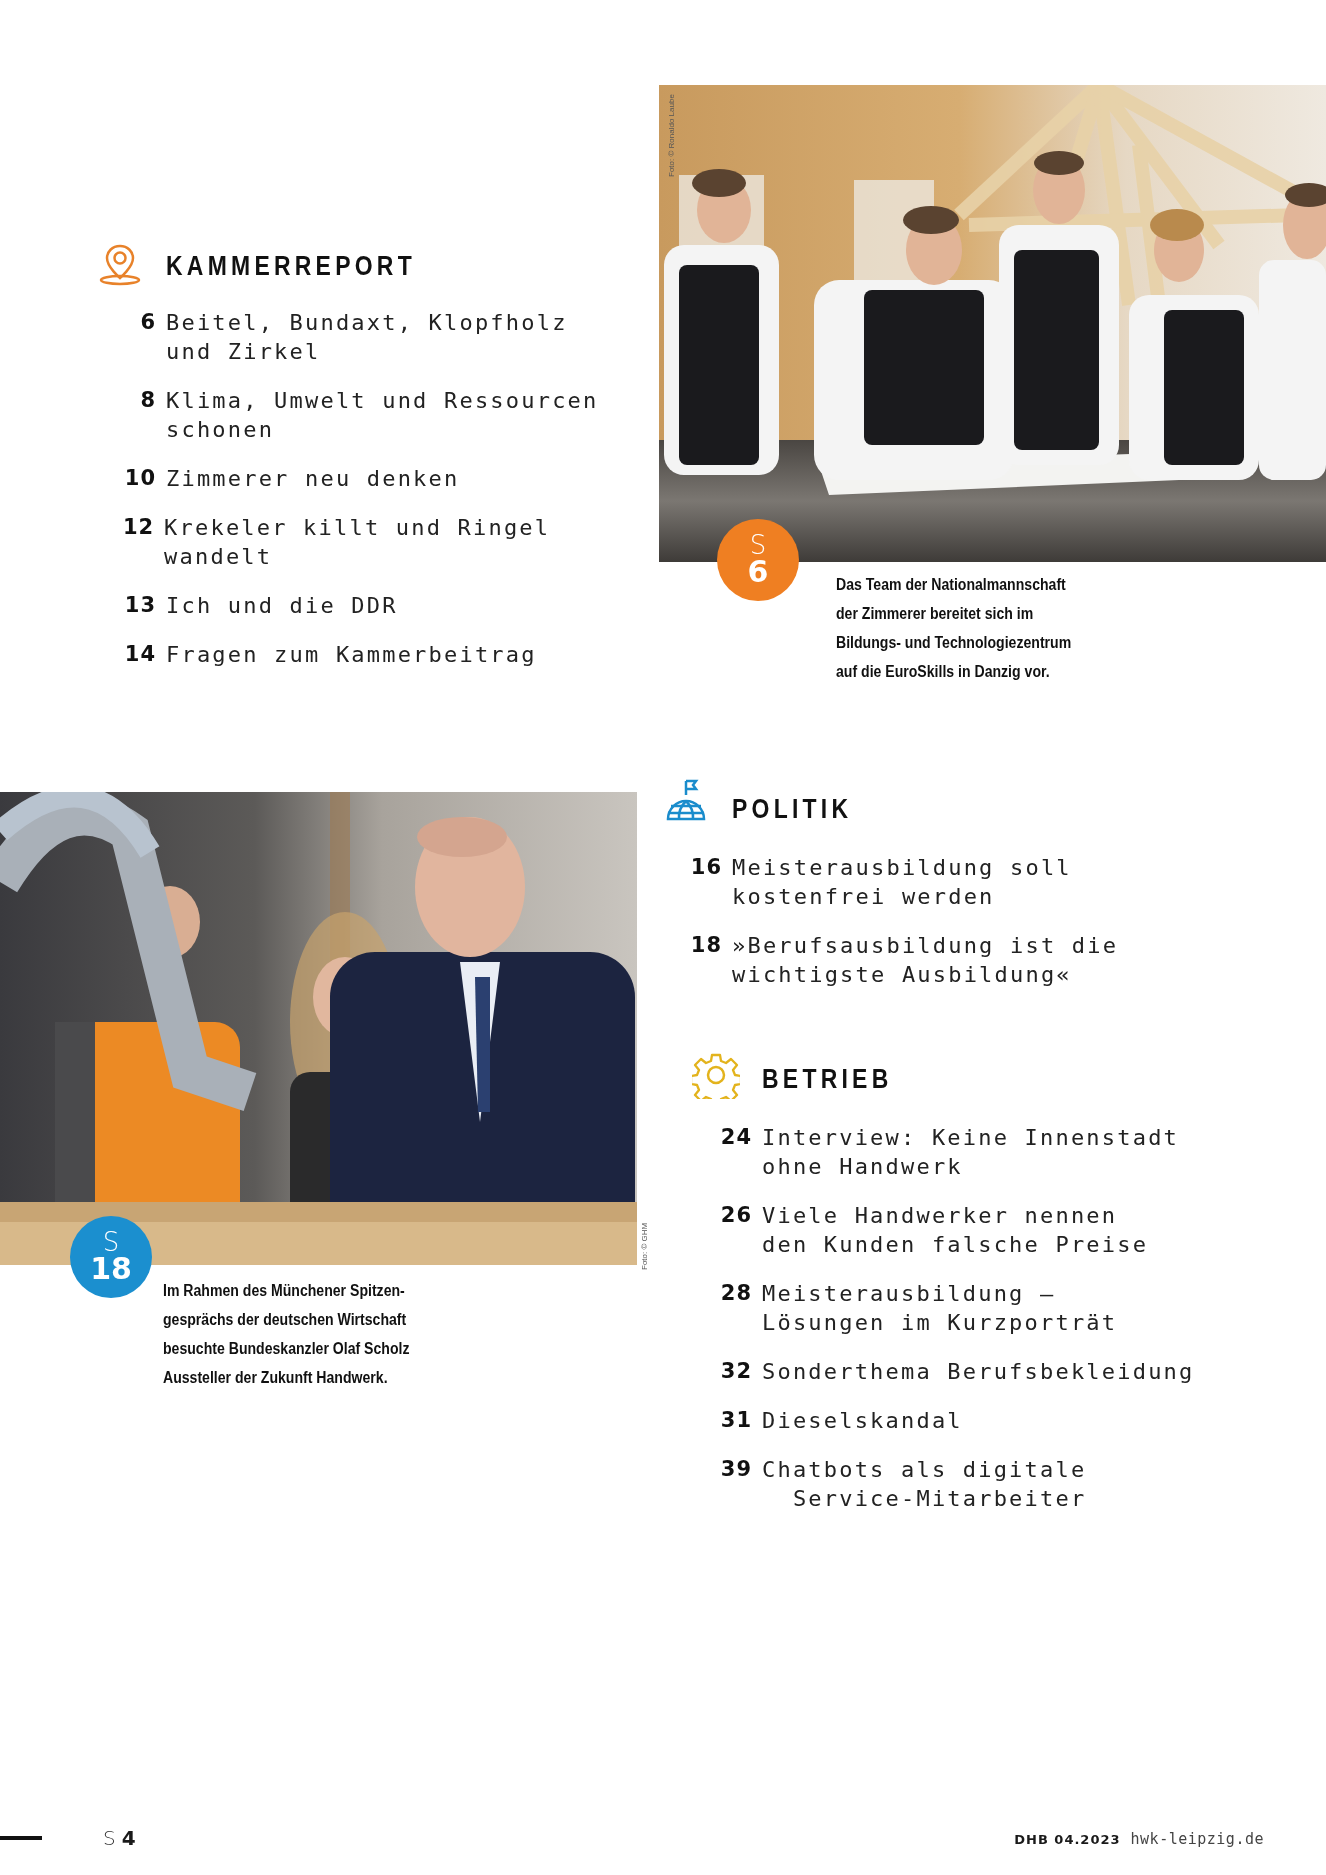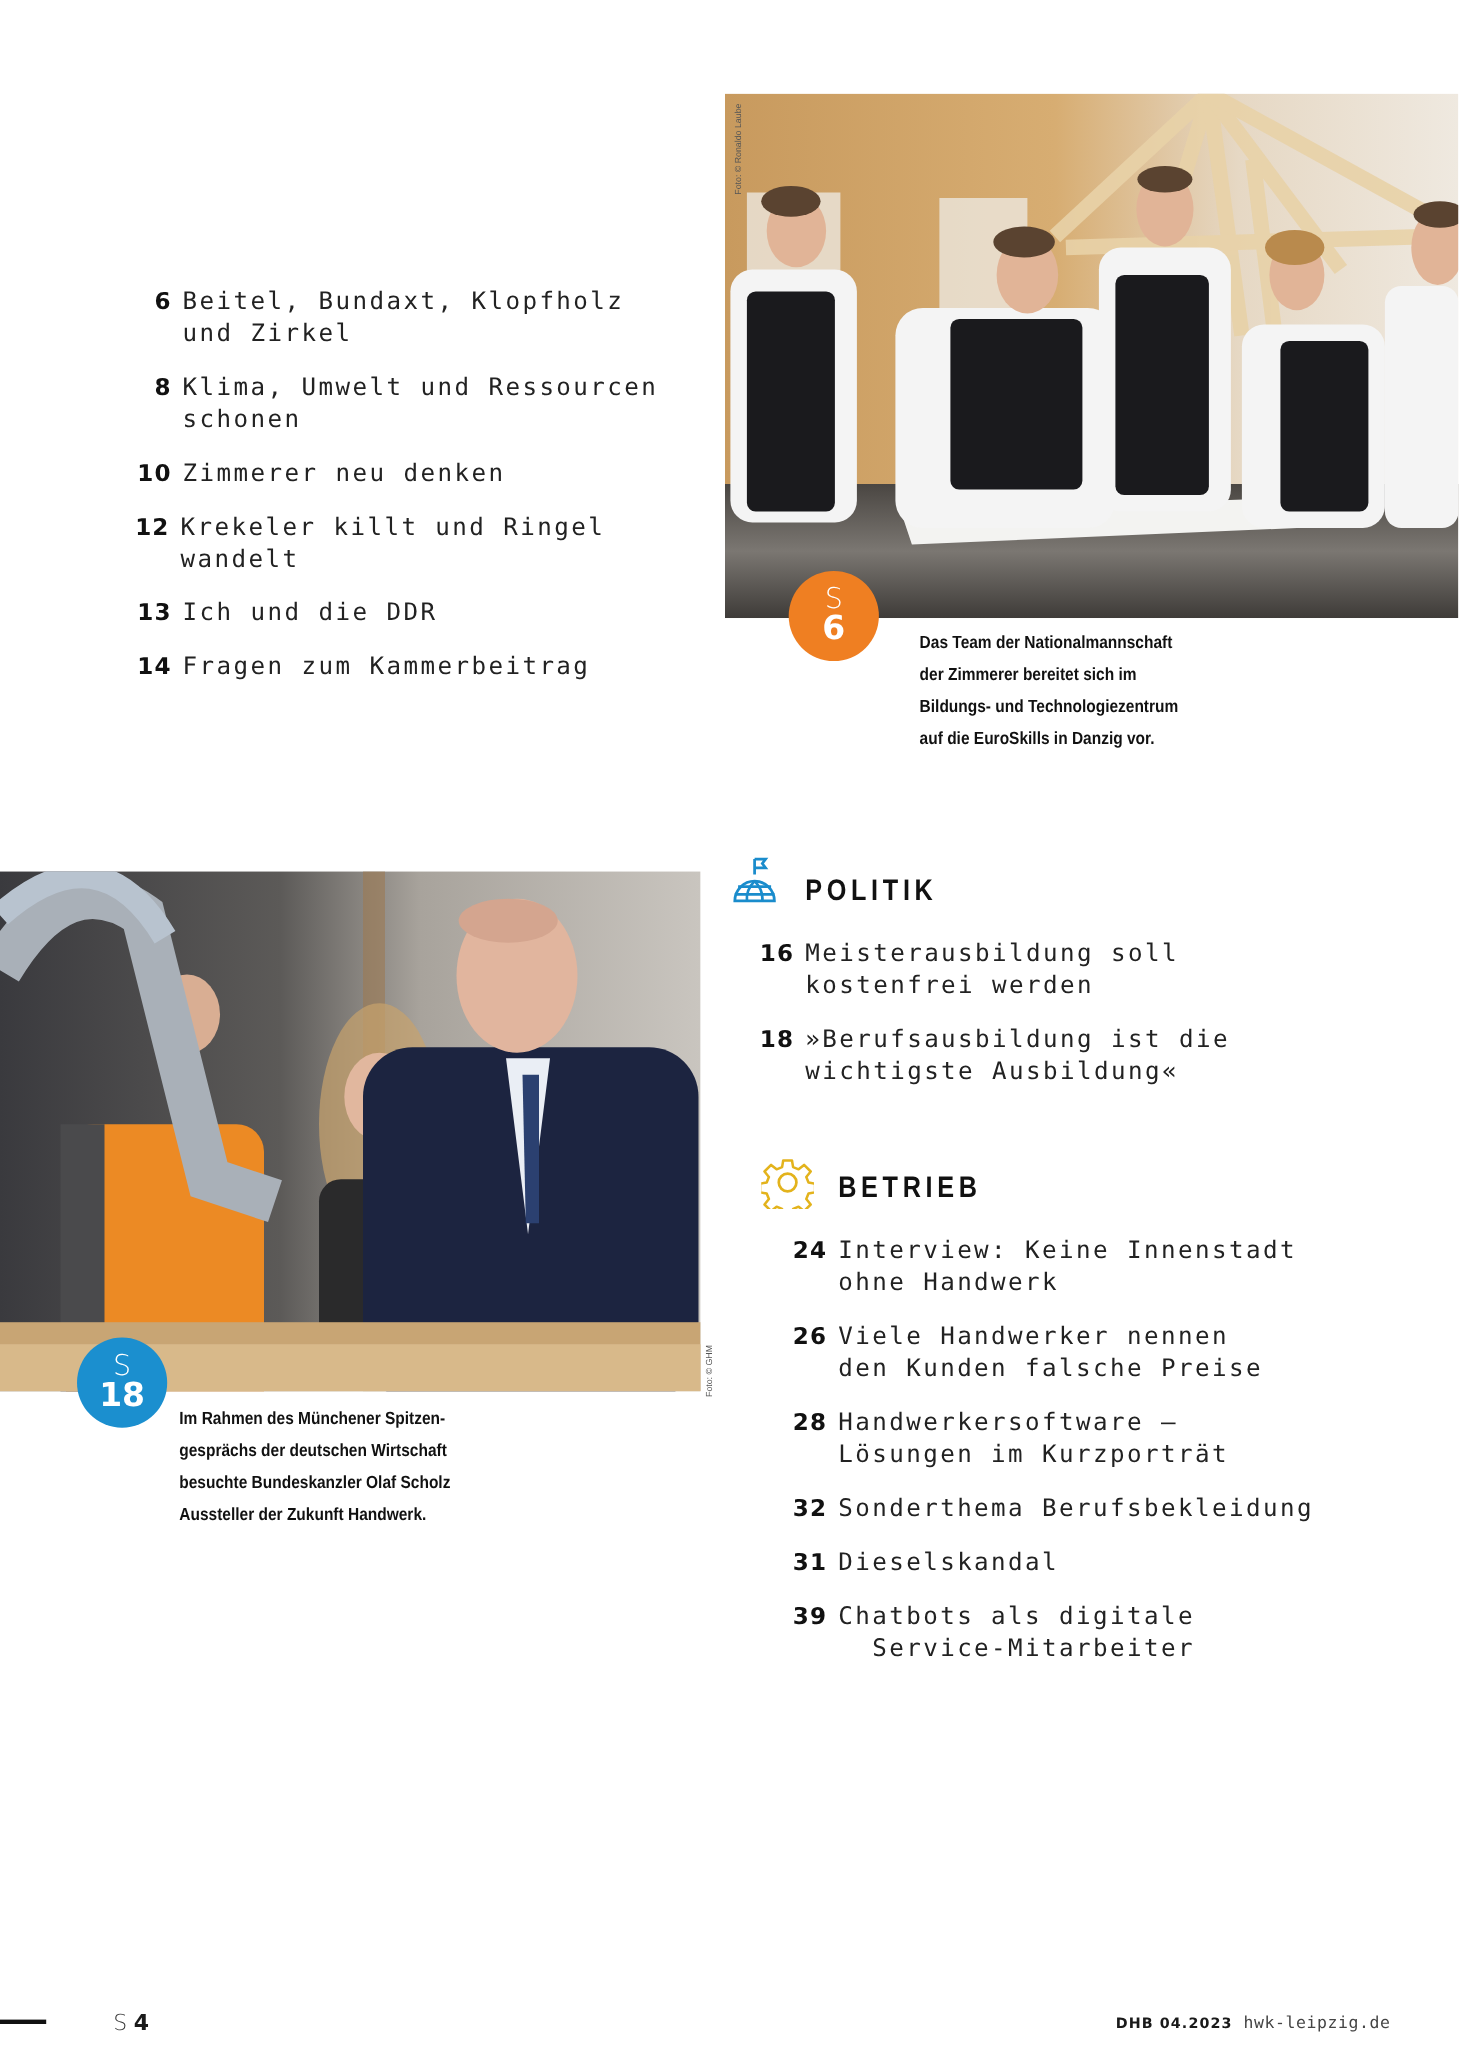--- a/index.html
+++ b/index.html
@@ -40,20 +40,28 @@
   .footer-page .s { font-weight: 300; color: #333; margin-right: 6px; }
   .footer-page .n { font-weight: 700; }
   .footer-right { position: absolute; right: 62px; top: 1830px; font-family: "DejaVu Sans", sans-serif; font-size: 15px; }
   .footer-right .issue { font-weight: 700; letter-spacing: 1px; margin-right: 10px; font-size: 13px; }
   .footer-right .url { color: #444; letter-spacing: 0.5px; font-family: "DejaVu Sans Mono", monospace; }
 </style>
 </head>
 <body>
 
 <div class="section" style="left:166px; top:242px; width:490px;">
+  <div class="sec-head">
+    <svg class="sec-icon" viewBox="0 0 48 48" style="left:-70px; top:-2px;">
+      <path d="M24 6 C16 6 11 12 11 18 C11 27 24 38 24 38 C24 38 37 27 37 18 C37 12 32 6 24 6 Z" fill="none" stroke="#e8822a" stroke-width="2.5"></path>
+      <circle cx="24" cy="18" r="5.5" fill="none" stroke="#e8822a" stroke-width="2.5"></circle>
+      <ellipse cx="24" cy="40" rx="19" ry="4" fill="none" stroke="#e8822a" stroke-width="2.5"></ellipse>
+    </svg>
+    <span class="sec-title">KAMMERREPORT</span>
+  </div>
   <div class="toc-list" style="margin-top:18px;">
     <div class="toc-item">
         <span class="toc-num">6</span>
         <span class="toc-title" style="white-space:pre-line;">Beitel, Bundaxt, Klopfholz
 und Zirkel</span>
       </div>
     <div class="toc-item">
         <span class="toc-num">8</span>
         <span class="toc-title" style="white-space:pre-line;">Klima, Umwelt und Ressourcen
 schonen</span>
@@ -228,21 +236,21 @@
         <span class="toc-title" style="white-space:pre-line;">Interview: Keine Innenstadt
 ohne Handwerk</span>
       </div>
     <div class="toc-item">
         <span class="toc-num">26</span>
         <span class="toc-title" style="white-space:pre-line;">Viele Handwerker nennen
 den Kunden falsche Preise</span>
       </div>
     <div class="toc-item">
         <span class="toc-num">28</span>
-        <span class="toc-title" style="white-space:pre-line;">Handwerkersoftware –
+        <span class="toc-title" style="white-space:pre-line;">Meisterausbildung –
 Lösungen im Kurzporträt</span>
       </div>
     <div class="toc-item">
         <span class="toc-num">32</span>
         <span class="toc-title" style="white-space:pre-line;">Sonderthema Berufsbekleidung</span>
       </div>
     <div class="toc-item">
         <span class="toc-num">31</span>
         <span class="toc-title" style="white-space:pre-line;text-align:right;">Dieselskandal</span>
       </div>

